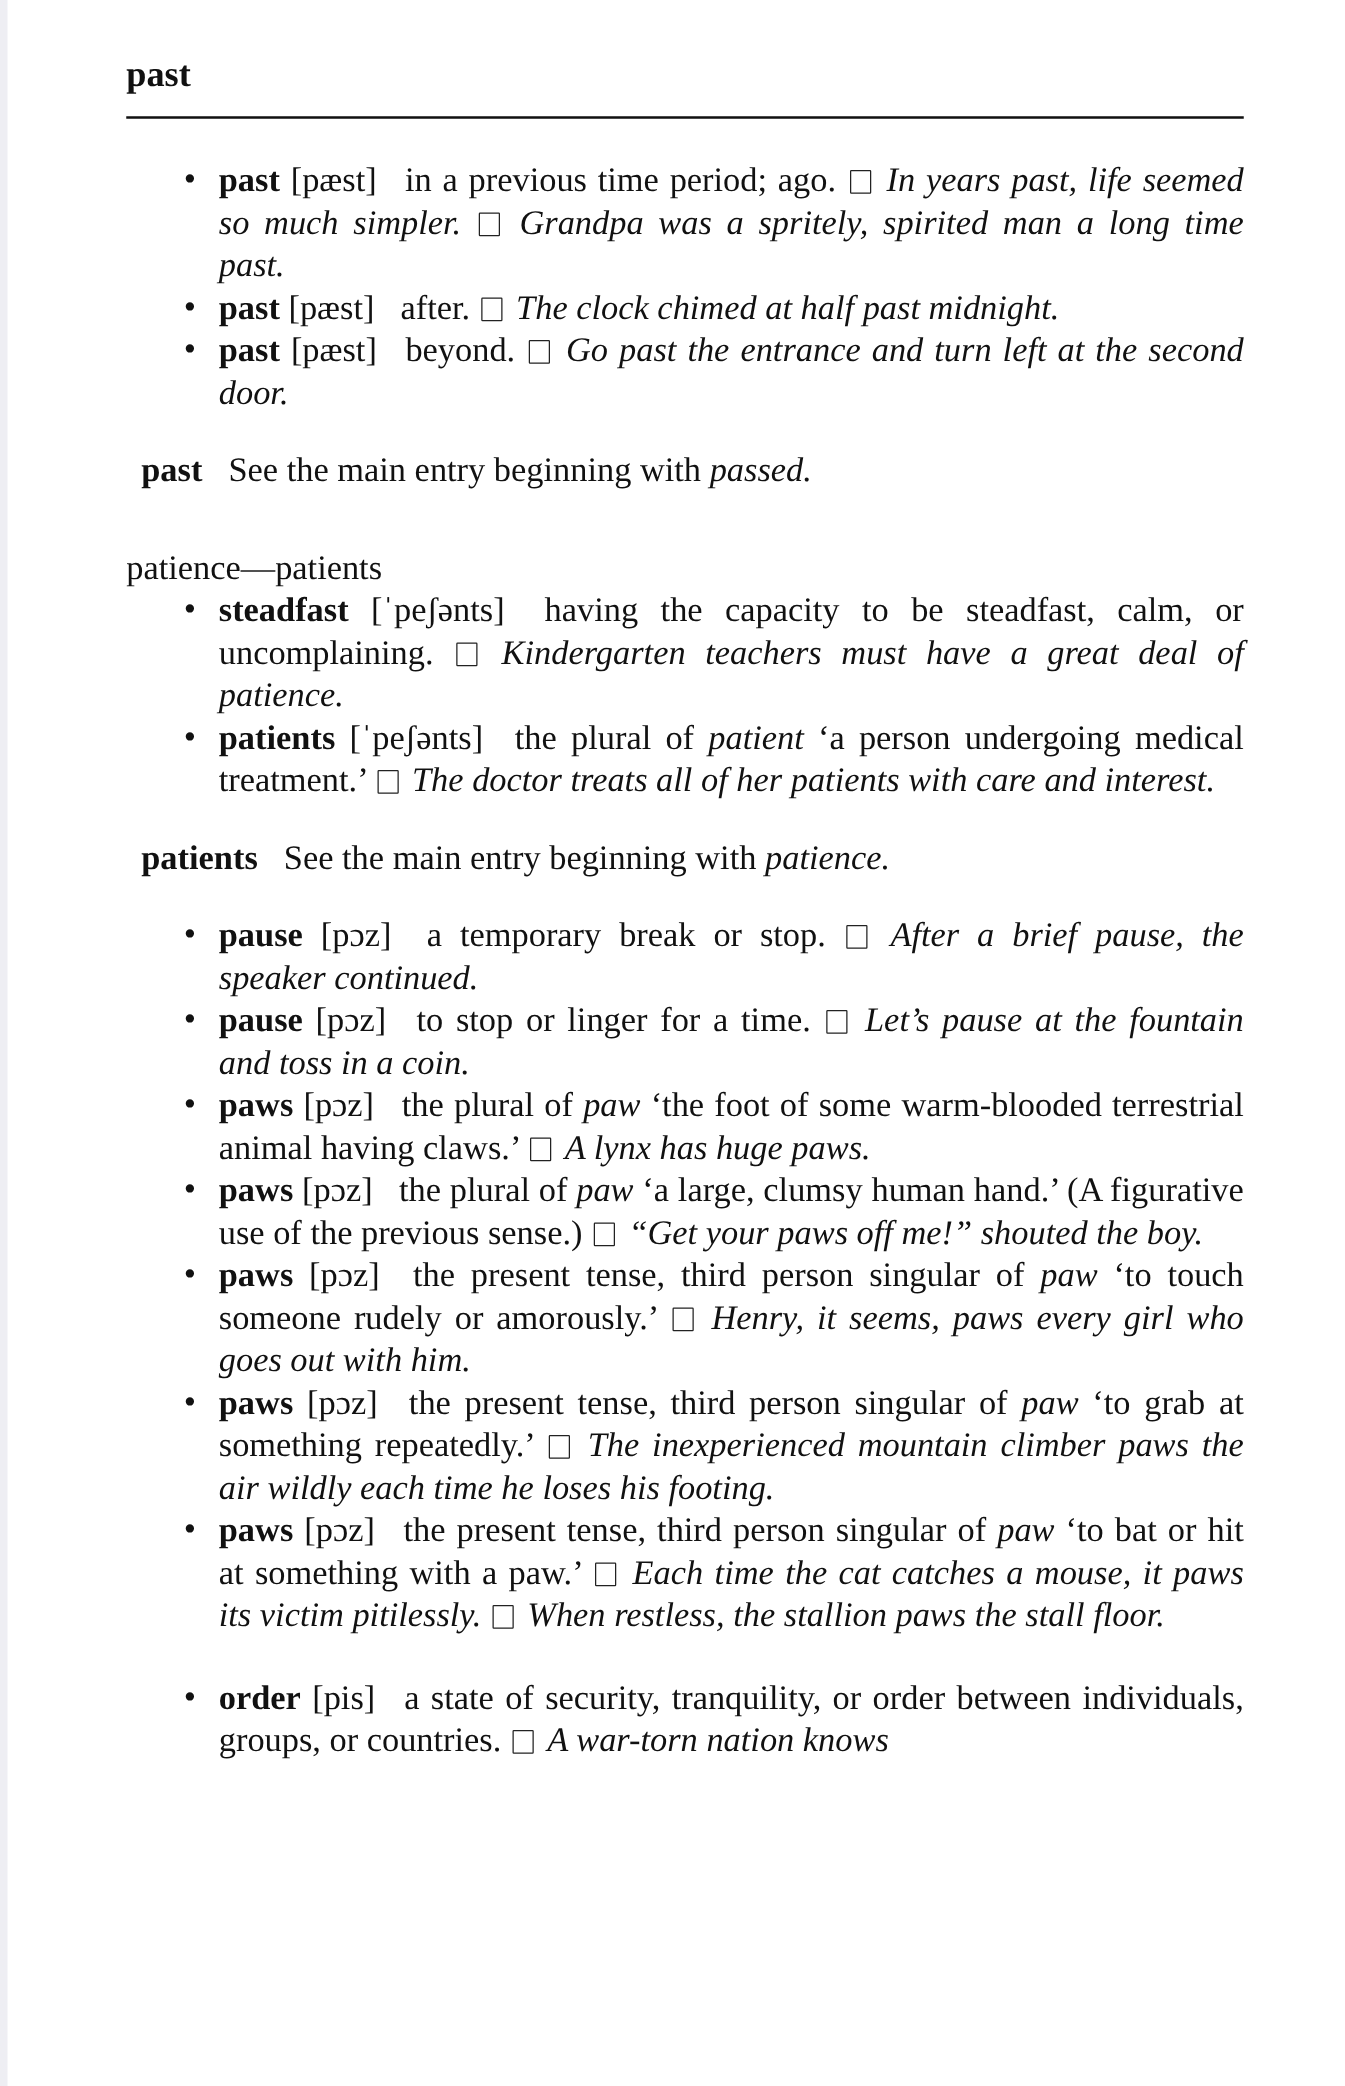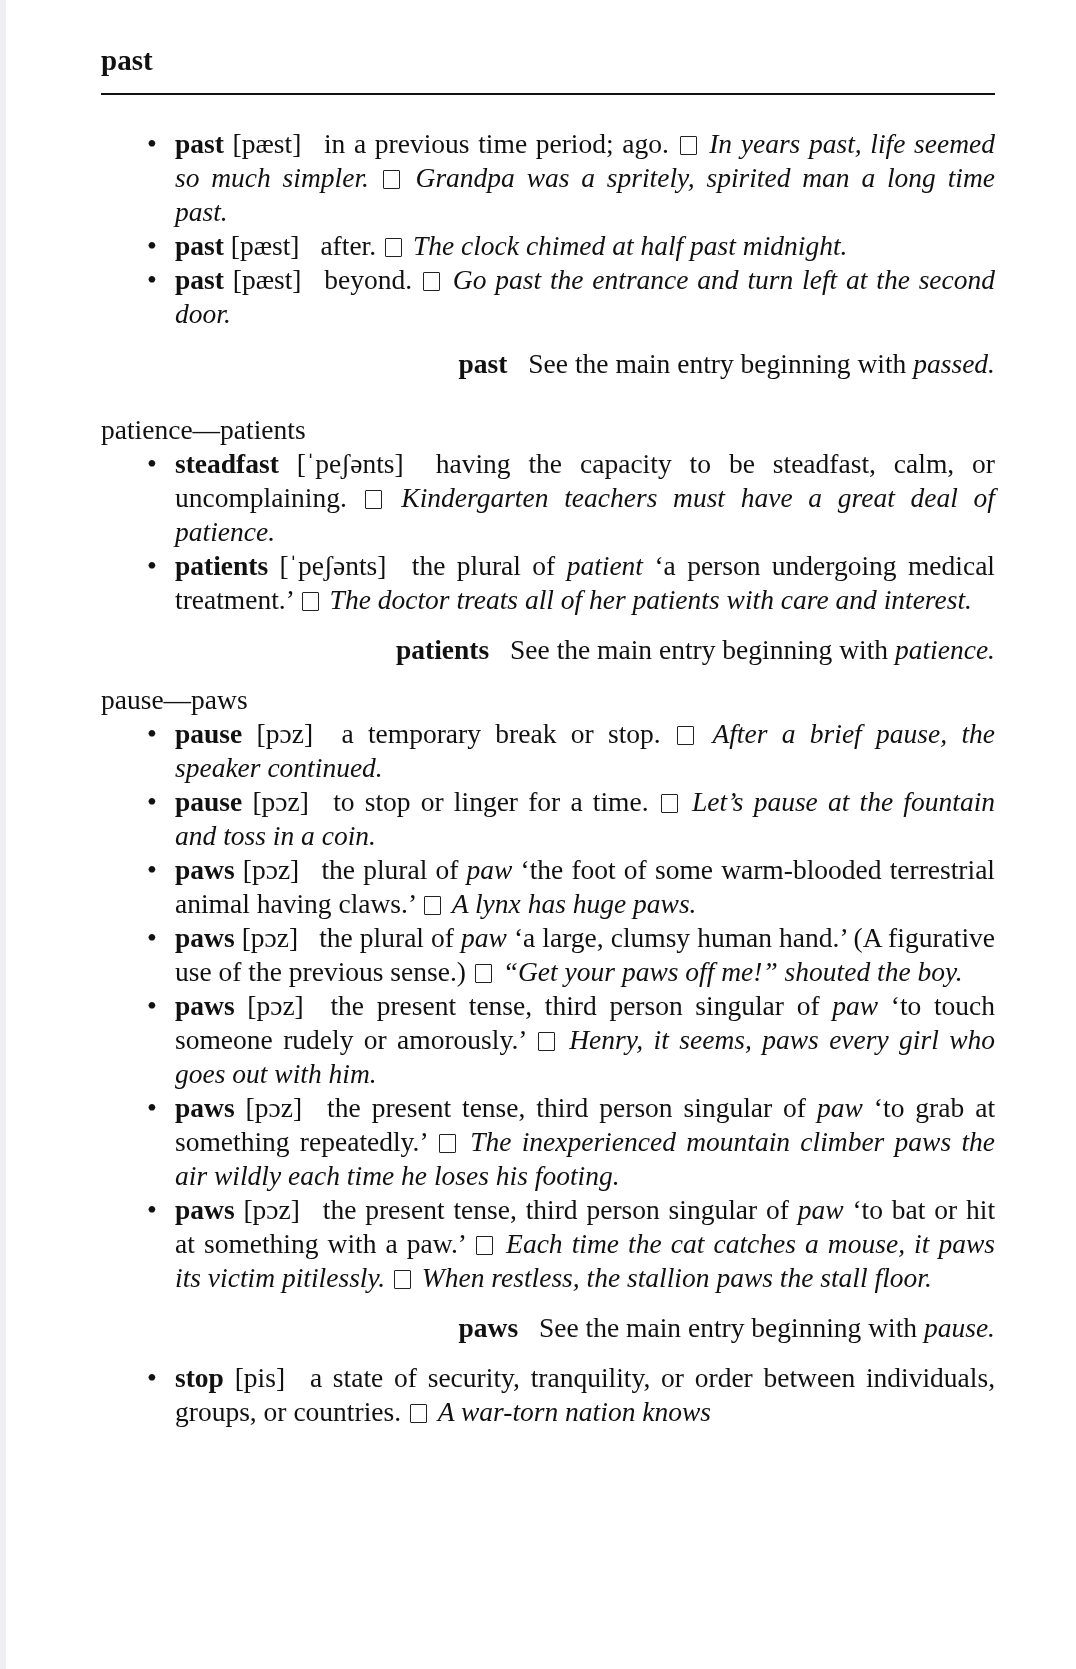--- a/index.html
+++ b/index.html
@@ -75,22 +75,21 @@
       display: inline-block;
       width: 17px;
       height: 19px;
       border: 1.5px solid #222;
       box-sizing: border-box;
       vertical-align: -2px;
       margin: 0 4px 0 2px;
       border-radius: 1px;
     }
     .xref {
-      margin: 0;
-      text-align: right;
+      margin: 12px;
     }
     .group-head {
       margin: 0;
       font-weight: normal;
     }
     .spacer-lg { height: 16px; }
   </style>
 </head>
 <body>
 
@@ -164,21 +163,20 @@
     </ul>
 
     <div class="spacer-lg"></div>
     <p class="xref">
       <span class="b">patients</span><span class="gap"></span>
       <span>See the main entry beginning with</span>
       <span class="i">patience.</span>
     </p>
 
     <div class="spacer-lg"></div>
-    <p class="group-head">pause—paws</p>
     <ul class="sense-list">
       <li class="sense">
         <span class="bullet">•</span>
         <span class="b">pause</span>
         <span class="ipa">[pɔz]</span><span class="gap"></span>
         <span>a temporary break or stop.</span>
         <span class="box"></span>
         <span class="i">After a brief pause, the speaker continued.</span>
       </li>
       <li class="sense">
@@ -237,31 +235,26 @@
         <span class="i">paw</span>
         <span>‘to bat or hit at something with a paw.’</span>
         <span class="box"></span>
         <span class="i">Each time the cat catches a mouse, it paws its victim pitilessly.</span>
         <span class="box"></span>
         <span class="i">When restless, the stallion paws the stall floor.</span>
       </li>
     </ul>
 
     <div class="spacer-lg"></div>
-    <p class="xref">
-      <span class="b">paws</span><span class="gap"></span>
-      <span>See the main entry beginning with</span>
-      <span class="i">pause.</span>
-    </p>
-
-    <div class="spacer-lg"></div>
-    <ul class="sense-list">
-      <li class="sense">
-        <span class="bullet">•</span>
-        <span class="b">stop</span>
+
+    <div class="spacer-lg"></div>
+    <ul class="sense-list">
+      <li class="sense">
+        <span class="bullet">•</span>
+        <span class="b">order</span>
         <span class="ipa">[pis]</span><span class="gap"></span>
         <span>a state of security, tranquility, or order between individuals, groups, or countries.</span>
         <span class="box"></span>
         <span class="i">A war-torn nation knows</span>
       </li>
     </ul>
 
   </div>
 </div>
 

